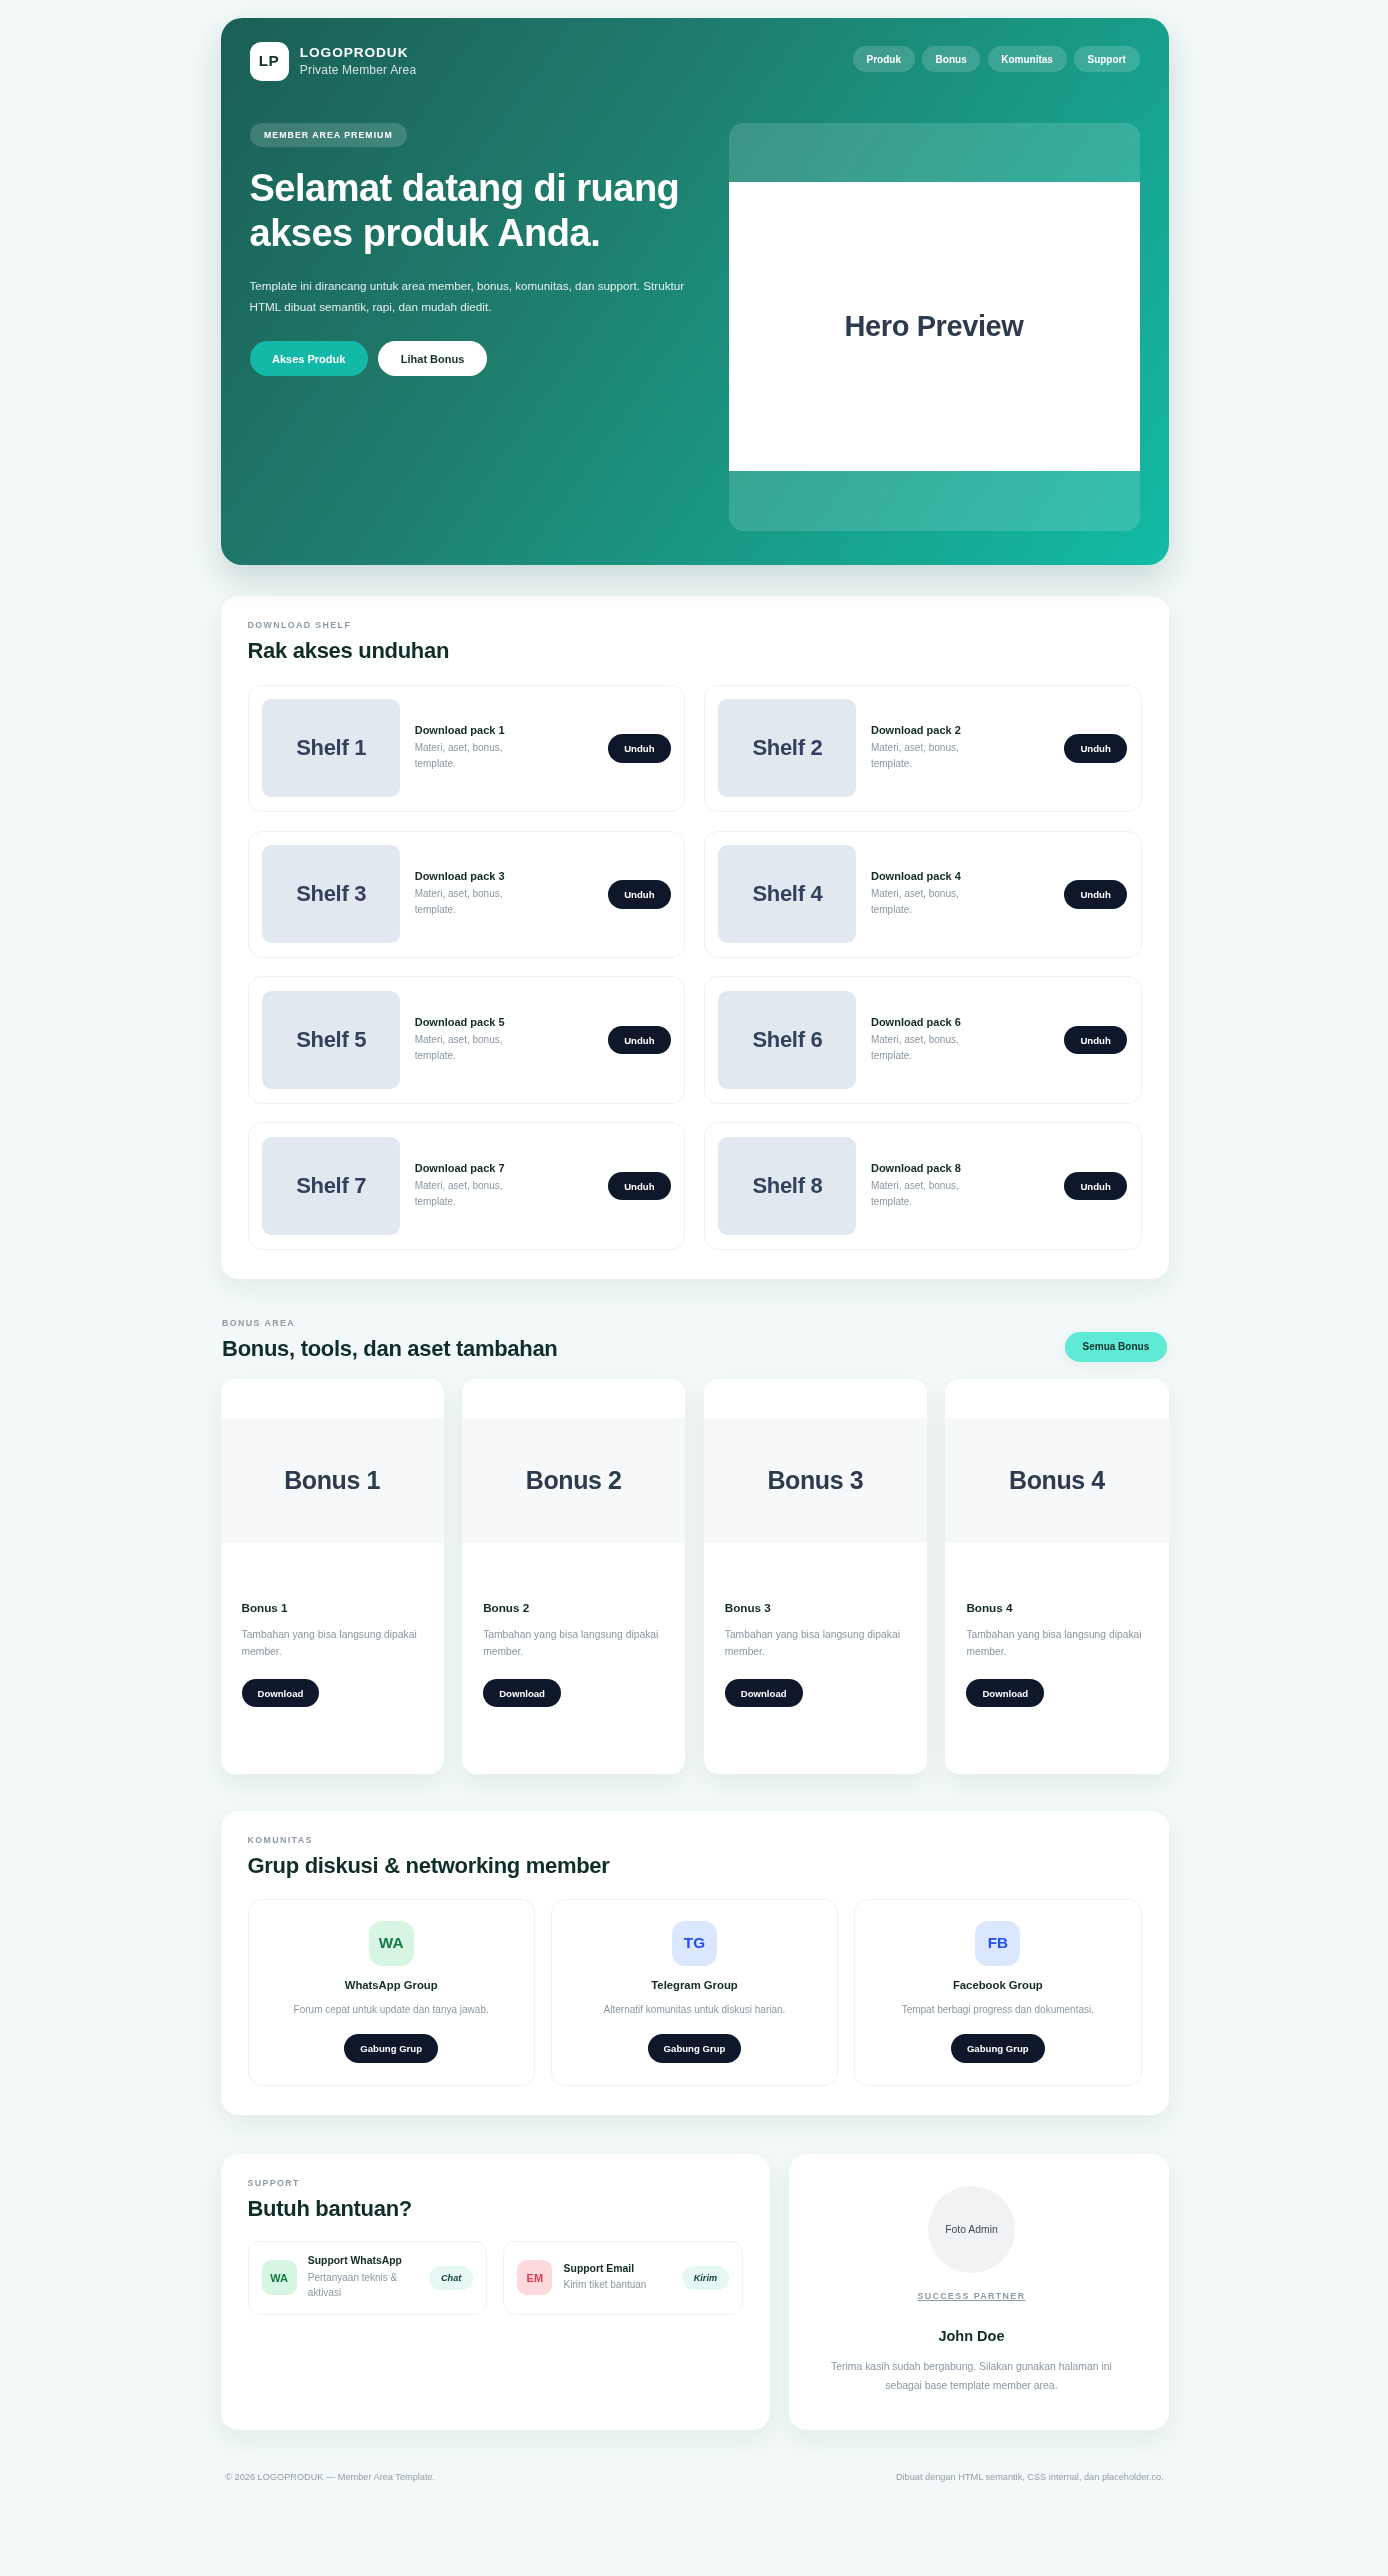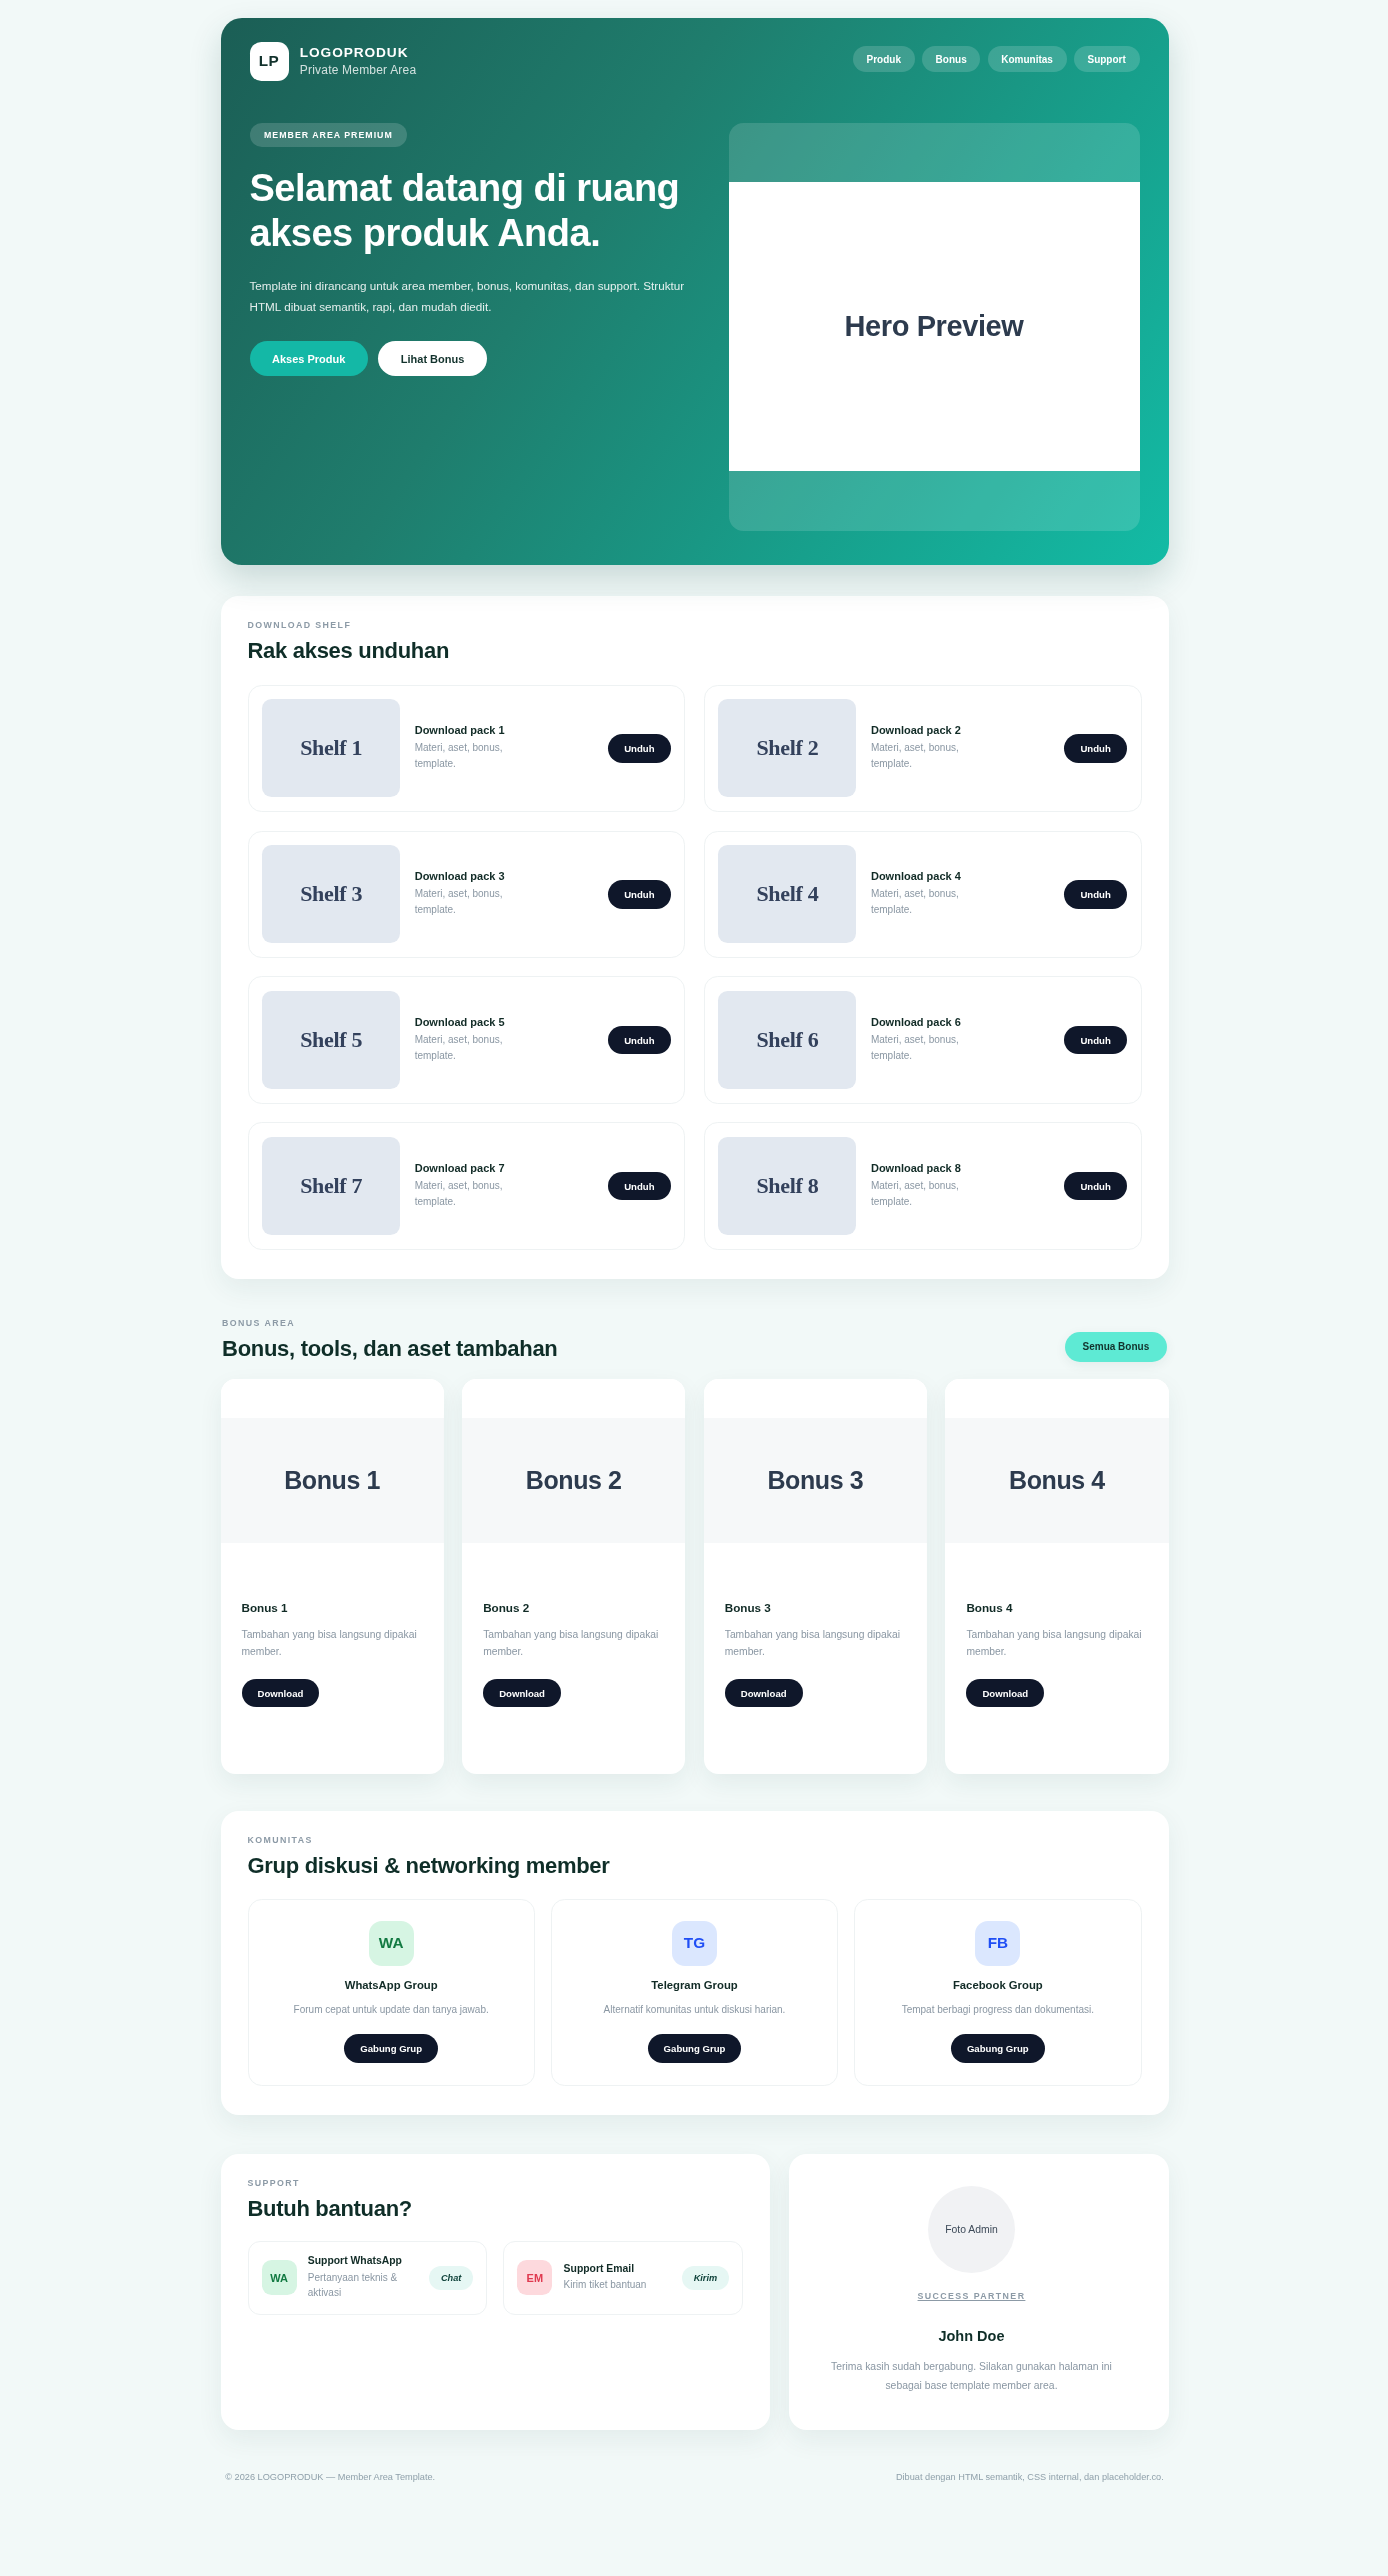--- a/index.html
+++ b/index.html
@@ -218,21 +218,20 @@
     flex: none;
     background: #e2e8f0;
     border-radius: 9.6px;
     display: flex;
     align-items: center;
     justify-content: center;
     font-size: 22px;
     font-weight: bold;
     color: #33415c;
     letter-spacing: -0.3px;
-    font-family: Liberation Serif, serif;
   }
 
   .shelf-info { flex: 1; min-width: 0; }
   .shelf-name {
     font-size: 11px;
     font-weight: bold;
     color: #112b26;
     margin-bottom: 4px;
   }
   .shelf-meta {

